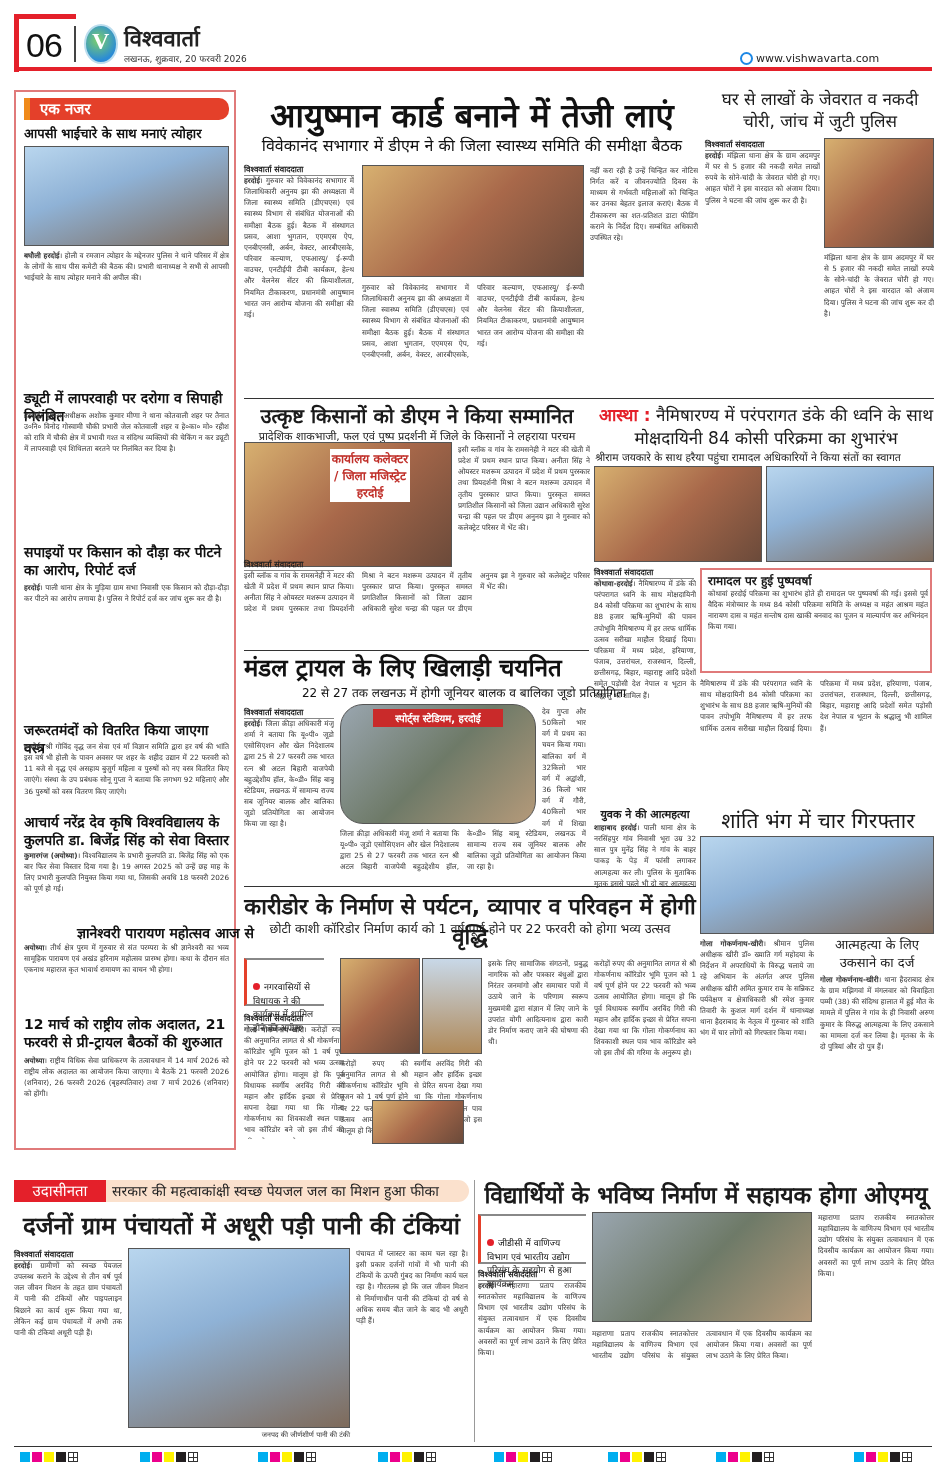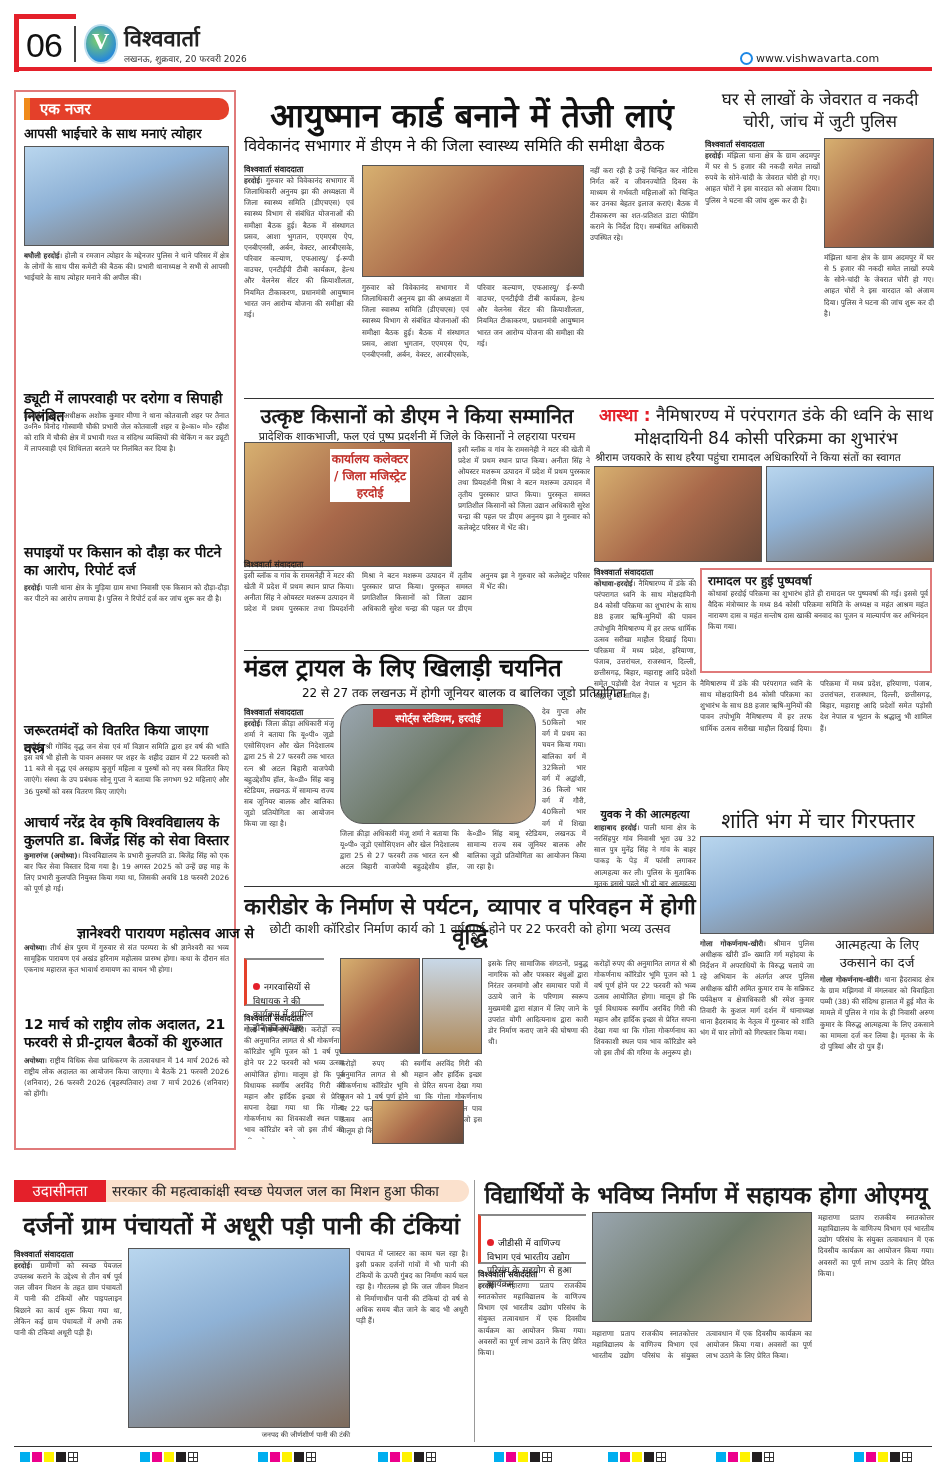--- a/index.html
+++ b/index.html
@@ -21,21 +21,21 @@
 
   .box-left { left: 14px; top: 90px; width: 222px; height: 1060px; border: 2px solid #e07a7a; }
   .ek-najar { left: 24px; top: 98px; width: 205px; height: 22px; background: #e4402a; border-radius: 0 10px 10px 0; color: #fff; font-weight: bold; font-size: 15px; padding-left: 10px; line-height: 22px; border-left: 6px solid #f08a1a; }
   .small-head { font-size: 13px; font-weight: bold; color: #111; line-height: 1.25; }
   .med-head { font-size: 14px; font-weight: bold; color: #111; line-height: 1.25; }
   .body-text { font-size: 7.2px; line-height: 1.55; color: #333; text-align: justify; }
   .photo { background: linear-gradient(135deg, #9aa6b0, #6e7a68 50%, #b59a7a); border: 1px solid #555; }
   .photo-warm { background: linear-gradient(135deg, #d7b070, #a8684a 50%, #6b4a3a); border: 1px solid #555; }
   .photo-blue { background: linear-gradient(160deg, #b9d6ee, #8fb2d6 40%, #7e6a5a); border: 1px solid #555; }
   .main-h1 { font-size: 33px; font-weight: bold; color: #111; text-align: center; line-height: 1.1; }
-  .main-h2 { font-size: 19px; color: #111; text-align: left; line-height: 1.2; }
+  .main-h2 { font-size: 19px; color: #111; text-align: center; line-height: 1.2; }
   .byline { font-size: 8px; font-weight: bold; color: #222; border-bottom: 1px solid #888; padding-bottom: 1px; }
   .h-big { font-size: 26px; font-weight: bold; color: #111; text-align: left; }
   .h-sub { font-size: 15px; color: #111; text-align: center; }
   .rule { background: #333; height: 1px; }
   .vrule { background: #999; width: 1px; }
   .ramadal-box { left: 700px; top: 568px; width: 232px; height: 105px; border: 2px solid #e07a7a; }
   .udasi-bar { left: 14px; top: 1180px; width: 455px; height: 22px; background: #fbe1cd; border-radius: 0 12px 12px 0; }
   .udasi-tag { left: 14px; top: 1180px; width: 92px; height: 22px; background: #e4202a; color: #fff; font-size: 15px; line-height: 22px; text-align: center; }
   .udasi-text { left: 112px; top: 1180px; font-size: 14px; line-height: 22px; color: #222; }
   .pullquote { border-left: 3px solid #e4402a; border-bottom: 2px solid #888; border-top: 2px solid #888; padding: 21px 6px; font-size: 9px; line-height: 1.5; color: #111; }

